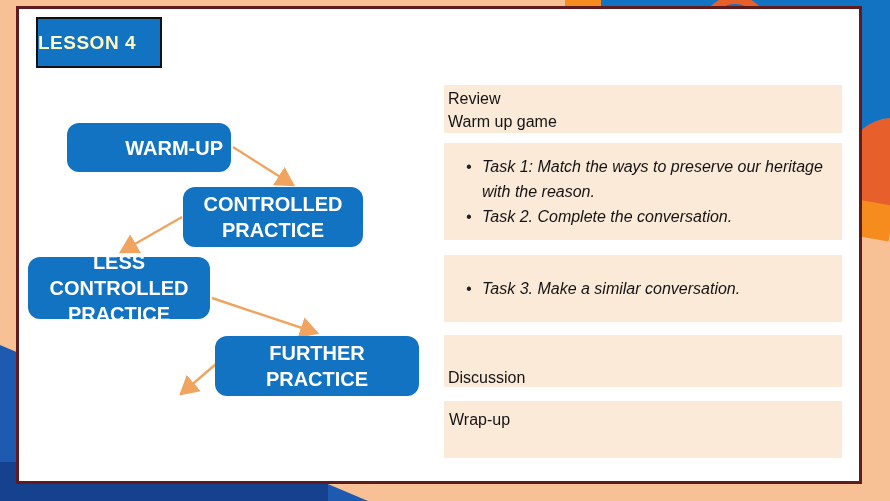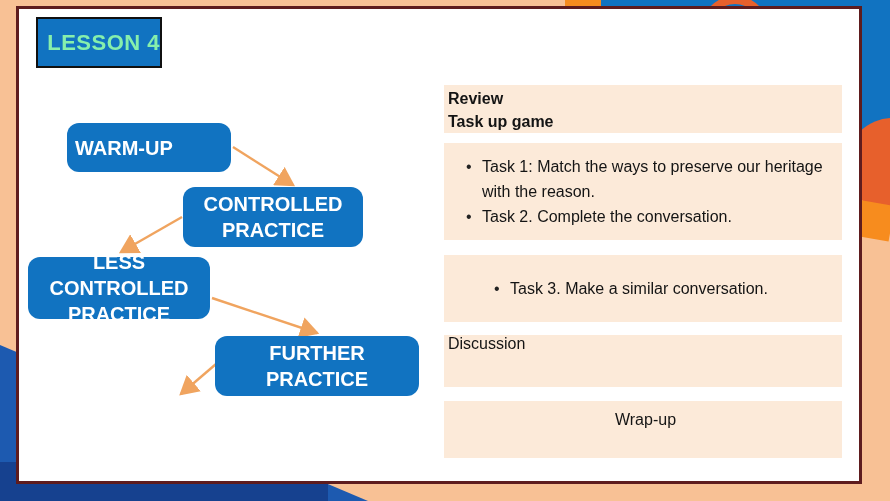--- a/index.html
+++ b/index.html
@@ -19,51 +19,51 @@
   .bg-tri-bl{left:0;top:345px;width:368px;height:156px;background:#1d5ab0;
     clip-path:polygon(0 0,100% 100%,0 100%);}
   .bg-navy-band{left:0;top:462px;width:328px;height:39px;background:#16418f;}
   
   .slide{
     position:absolute;z-index:2;left:16px;top:6px;width:846px;height:478px;
     background:#ffffff;border:3px solid #5e1c1e;
   }
   .slide *{position:absolute;}
   .title-box{
-    background:#1173c1;border:2px solid #101010;color:#86efac;
-    display:flex;align-items:center;justify-content:flex-end;
-    font-weight:700;font-size:22px;letter-spacing:.5px;
+    background:#1173c1;border:2px solid #101010;color:#fef9c3;
+    display:flex;align-items:center;justify-content:flex-start;
+    font-weight:700;font-size:19px;letter-spacing:.5px;
   }
   .tb-lesson{left:17px;top:8px;width:126px;height:51px;}
   .tb-topic{left:171px;top:8px;width:253px;height:51px;}
   .stage{
     background:#1173c1;border-radius:12px;color:#fff;
-    display:flex;align-items:center;justify-content:flex-start;text-align:center;
+    display:flex;align-items:center;justify-content:flex-end;text-align:center;
     font-weight:700;font-size:20px;line-height:1.3;padding:0 8px;
   }
   .st-0{left:48px;top:114px;width:164px;height:49px;}
   .st-1{left:164px;top:178px;width:180px;height:60px;}
   .st-2{left:9px;top:248px;width:182px;height:62px;}
   .st-3{left:196px;top:327px;width:204px;height:60px;}
   .st-4{left:48px;top:390px;width:233px;height:52px;}
   .arrows{left:0;top:0;width:840px;height:472px;pointer-events:none;}
   .detail{
     background:#fcead9;color:#141414;left:425px;width:398px;
     font-size:16px;
   }
-  .db-1{top:76px;height:48px;padding:2px 0 0 4px;line-height:23px;font-weight:bold;}
+  .db-1{top:76px;height:48px;padding:2px 0 0 4px;line-height:23px;}
   .db-2{top:134px;height:97px;padding:11px 6px 0 0;line-height:25px;}
-  .db-3{top:246px;height:67px;display:flex;align-items:center;line-height:25px;padding-left:28px;}
+  .db-3{top:246px;height:67px;display:flex;align-items:center;line-height:25px;}
   .db-3 ul{position:static;width:100%;}
-  .db-4{top:326px;height:52px;display:flex;align-items:flex-start;padding-left:4px;}
+  .db-4{top:326px;height:52px;display:flex;align-items:flex-end;padding-left:4px;}
   .db-4 .line{position:static;}
-  .db-5{top:392px;height:57px;padding:8px 0 0 5px;line-height:22px;text-align:center;}
+  .db-5{top:392px;height:57px;padding:8px 0 0 5px;line-height:22px;}
   .detail .line{position:static;display:block;}
   .detail ul{position:static;display:block;margin:0;padding:0;list-style:none;}
-  .detail li{position:relative;display:block;padding-left:38px;}
+  .detail li{position:relative;display:block;padding-left:38px;font-style:italic;}
   .detail li::before{content:"\2022";position:absolute;left:22px;color:#222;}
 </style>
 </head>
 <body>
 
 <div class="canvas">
 
   <div class="bg bg-blue-tr"></div>
   <div class="bg bg-orange-sliver"></div>
   <div class="bg bg-arc-ring"></div>
@@ -98,21 +98,21 @@
     </div>
     <div class="stage st-2">
       <span style="position:static;">LESS CONTROLLED PRACTICE</span>
     </div>
     <div class="stage st-3">
       <span style="position:static;">FURTHER PRACTICE</span>
     </div>
 
     <div class="detail db-1">
       <span class="line">Review</span>
-      <span class="line">Task up game</span>
+      <span class="line">Warm up game</span>
     </div>
 
     <div class="detail db-2">
       <ul>
         <li>Task 1: Match the ways to preserve our heritage with the reason.</li>
         <li>Task 2. Complete the conversation.</li>
       </ul>
     </div>
 
     <div class="detail db-3">

